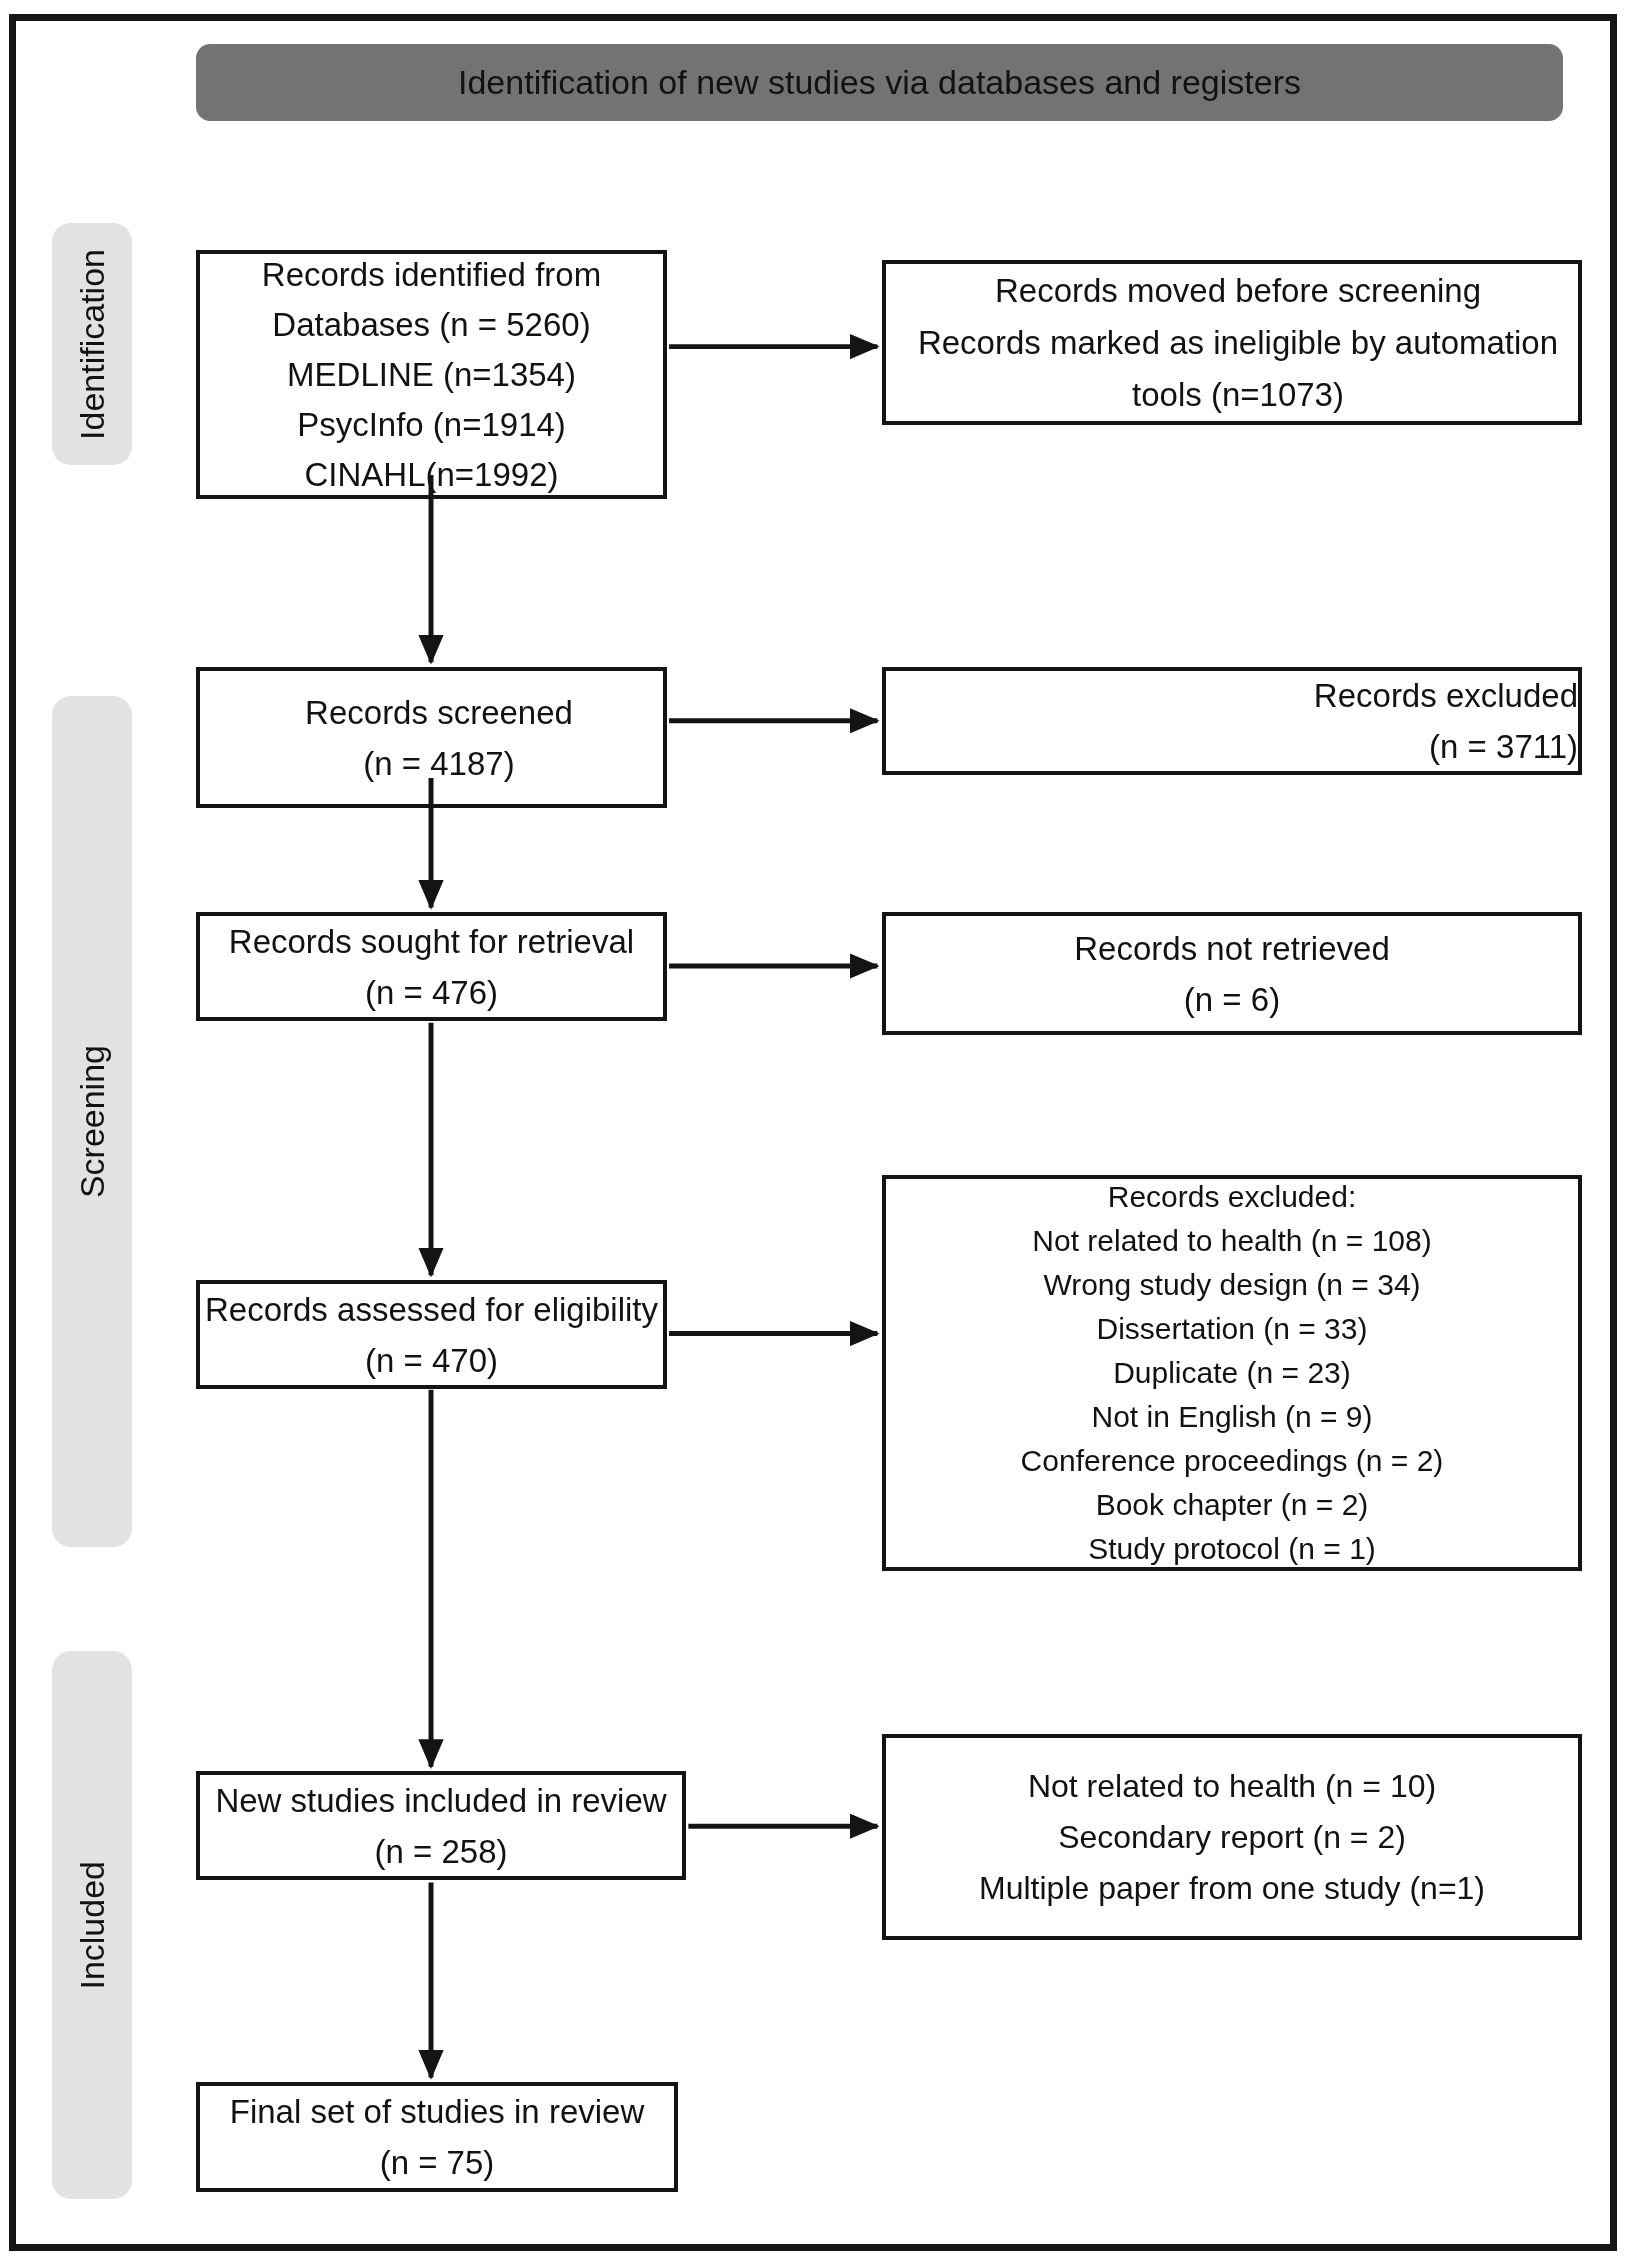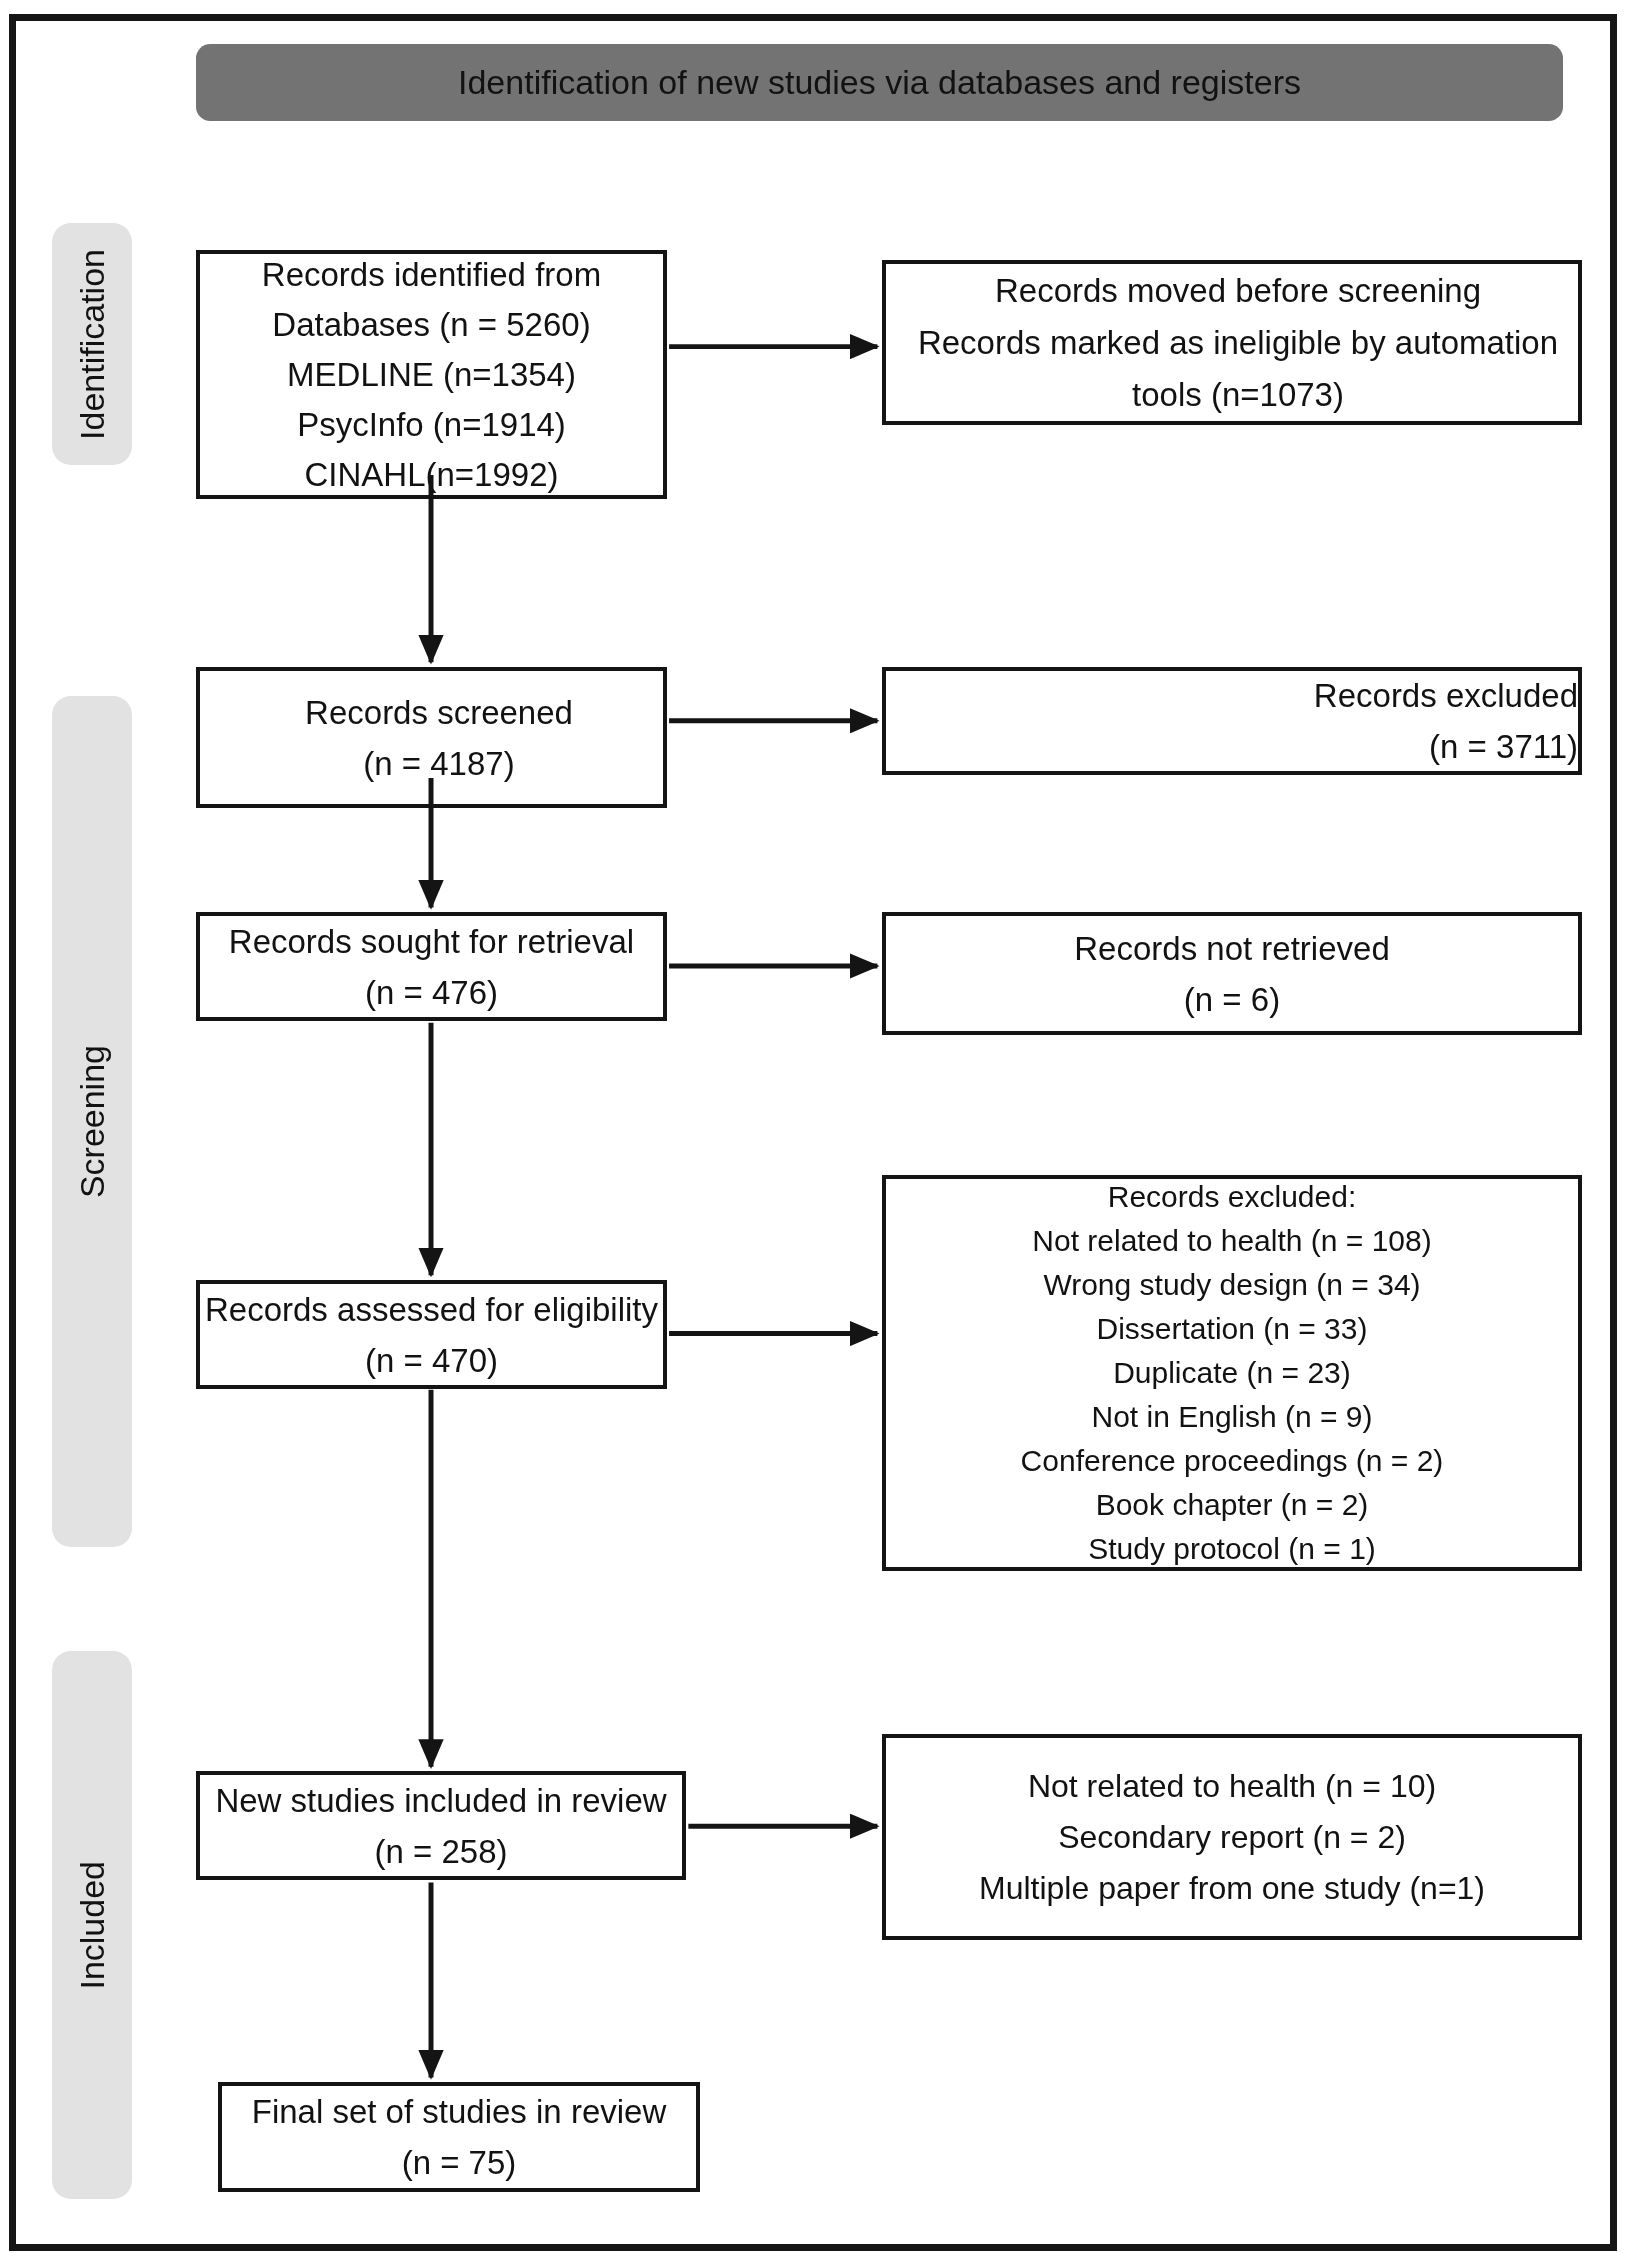--- a/index.html
+++ b/index.html
@@ -52,21 +52,21 @@
   .b-identified{top:225px;height:249px;line-height:50px;margin-top:25px;}
   .b-moved{top:260px;height:165px;line-height:52px;padding-left:12px;}
   .b-screened{top:667px;height:141px;padding-left:15px;}
   .b-excluded{top:667px;height:108px;align-items:flex-end;}
   .b-sought{top:912px;height:109px;}
   .b-notretrieved{top:912px;height:123px;}
   .b-assessed{top:1280px;height:109px;}
   .b-reasons{top:1175px;height:396px;font-size:30px;line-height:44px;}
   .b-newstudies{top:1771px;height:109px;width:490px;}
   .b-posthoc{top:1734px;height:206px;font-size:32px;line-height:51px;}
-  .b-final{top:2082px;height:110px;width:482px;margin-left:22px;}
+  .b-final{top:2082px;height:110px;width:482px;}
   .arrows{position:absolute;left:0;top:0;pointer-events:none;}
 </style>
 </head>
 <body>
 
 <div class="canvas">
 
   <div class="frame"></div>
 
   <div class="banner">

